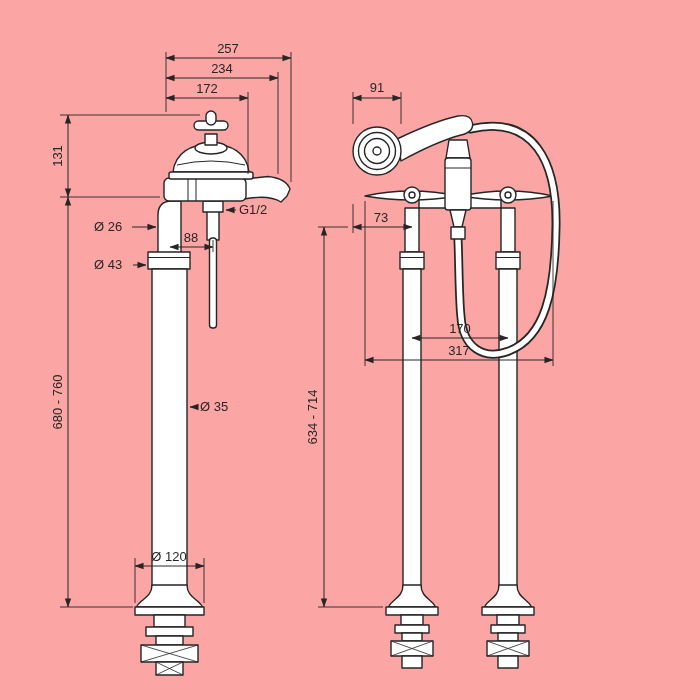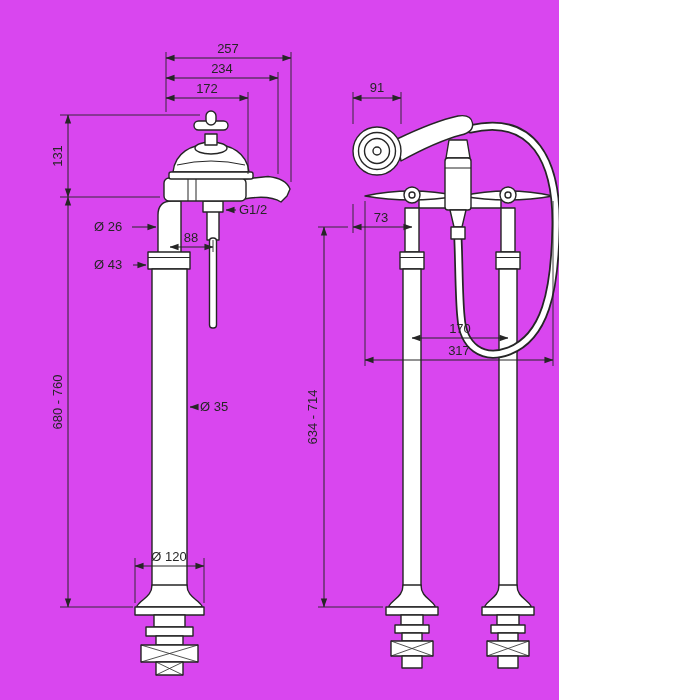--- a/index.html
+++ b/index.html
@@ -1,16 +1,16 @@
 <!DOCTYPE html>
 <html><head>
 <meta charset="utf-8">
 <style>
   html,body{margin:0;padding:0;background:#ffffff;}
-  .stage{width:559px;height:700px;background:#d946ef;position:relative;overflow:hidden;}
+  .stage{width:700px;height:700px;background:#fca5a5;position:relative;overflow:hidden;}
   svg{display:block;}
   svg text{
     font-family:"Liberation Sans","DejaVu Sans",sans-serif;
     font-size:13px;
     fill:#262626;
   }
   .fix{fill:#ffffff;stroke:#262626;stroke-width:1.4;stroke-linejoin:round;}
   .thin{fill:none;stroke:#262626;stroke-width:1;}
   .dim{stroke:#262626;stroke-width:1;fill:none;}
   .ext{stroke:#262626;stroke-width:0.9;fill:none;}

